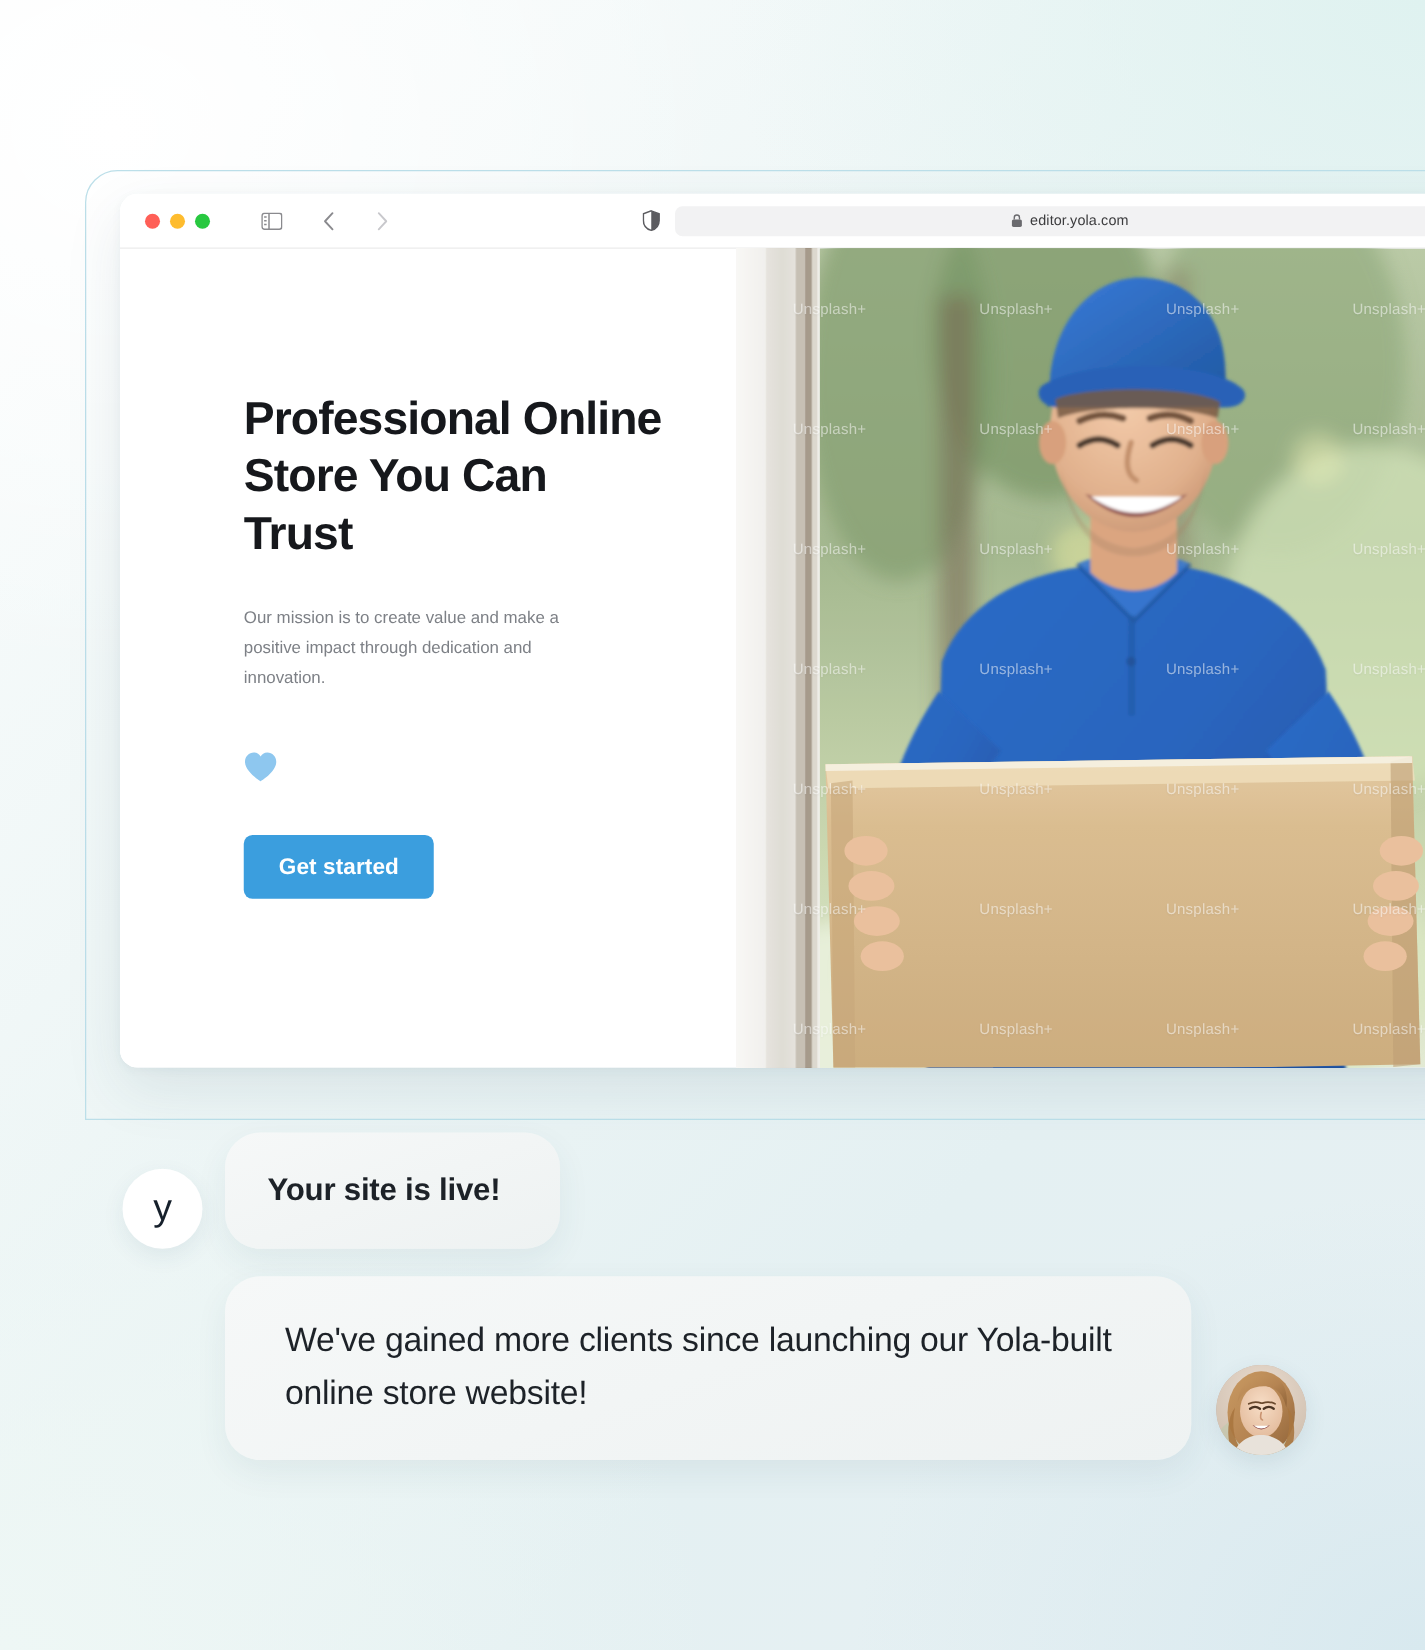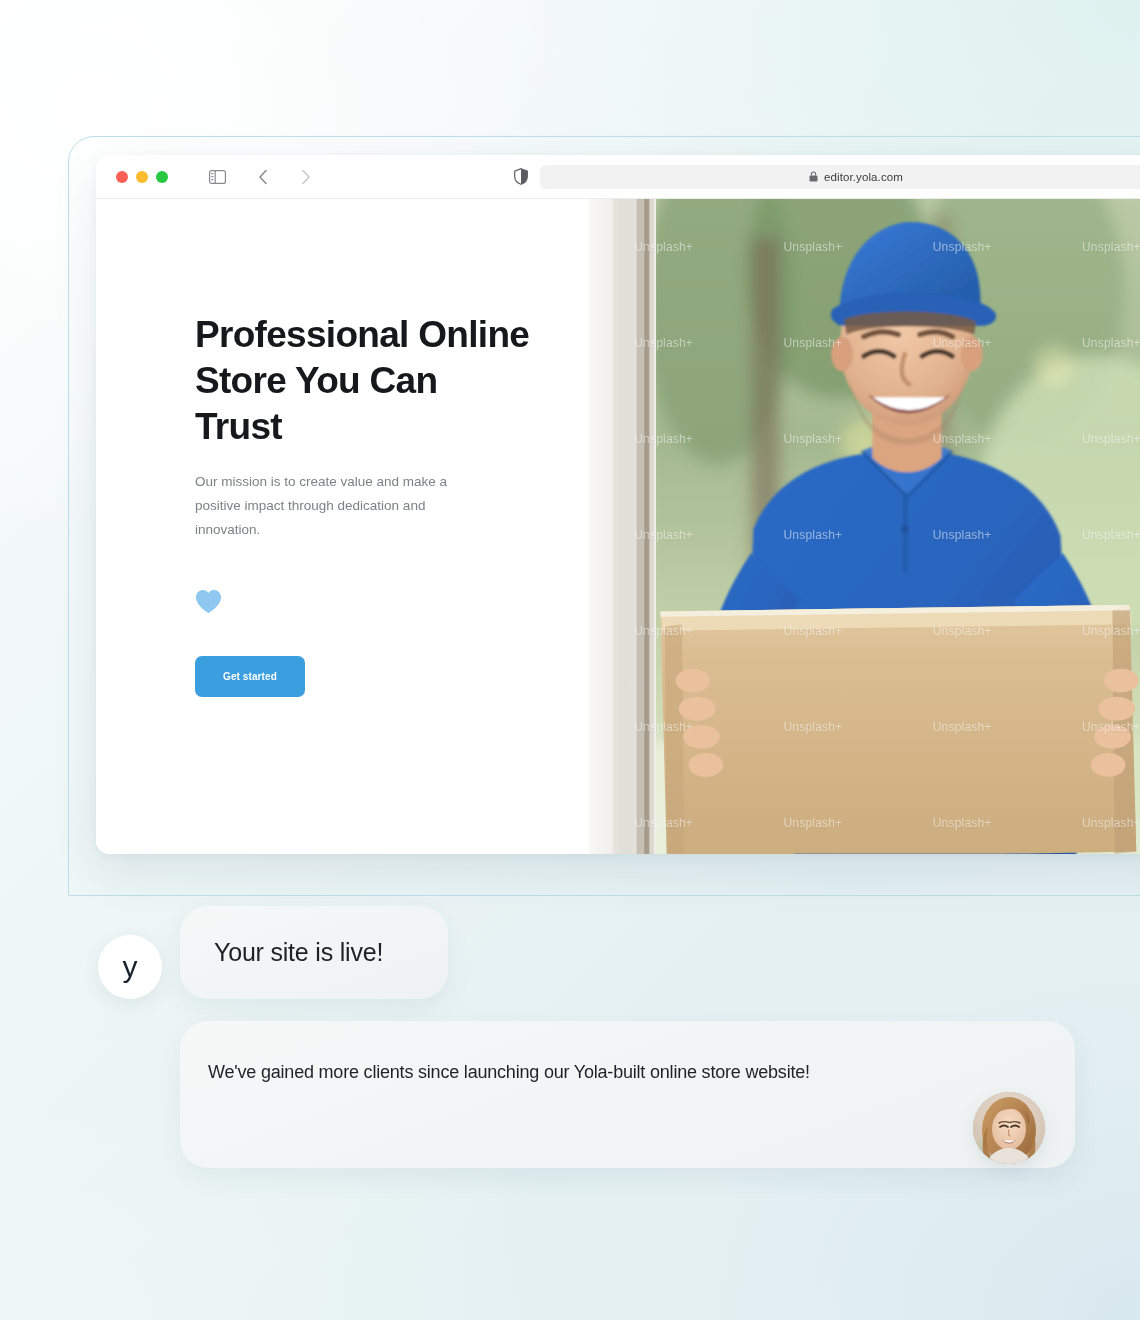--- a/index.html
+++ b/index.html
@@ -118,21 +118,21 @@
 
   .hero-title {
     font-size: 37px;
     line-height: 46px;
     font-weight: 700;
     letter-spacing: -0.7px;
     color: #16181c;
   }
 
   .hero-sub {
-    margin-top: 20px;
+    margin-top: 32px;
     font-size: 13.5px;
     line-height: 24px;
     color: #7d8086;
     max-width: 290px;
   }
 
   .features {
     margin-top: 44px;
     display: flex;
     gap: 22px;
@@ -146,21 +146,21 @@
     font-weight: 700;
     color: #16181c;
     white-space: pre-line;
   }
 
   .cta-button {
     margin-top: 42px;
     display: inline-block;
     background: #3b9ede;
     color: #ffffff;
-    font-size: 10px;
+    font-size: 18px;
     font-weight: 700;
     letter-spacing: .1px;
     border: none;
     border-radius: 7px;
     padding: 15px 28px;
     cursor: pointer;
   }
 
   
   .hero-photo {
@@ -211,27 +211,28 @@
     color: #1d2228;
   }
 
   .bubble-1 {
     left: 180px; top: 906px;
     width: 268px; height: 93px;
     display: flex; align-items: center;
     padding: 0 34px;
     font-size: 25px;
     letter-spacing: -0.2px;
+    font-weight: bold;
   }
 
   .bubble-2 {
     left: 180px; top: 1021px;
-    width: 895px; height: 147px;
-    padding: 30px 28px;
-    font-size: 18px;
+    width: 773px; height: 147px;
+    padding: 30px 48px;
+    font-size: 27px;
     line-height: 42px;
     letter-spacing: -0.2px;
   }
 
   .avatar-photo {
     position: absolute;
     left: 973px; top: 1092px;
     width: 72px; height: 72px;
     border-radius: 50%;
     overflow: hidden;

